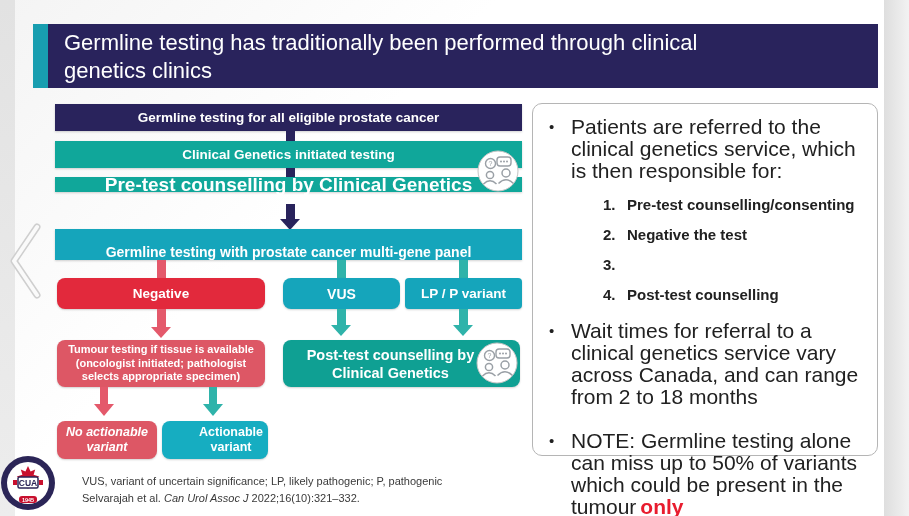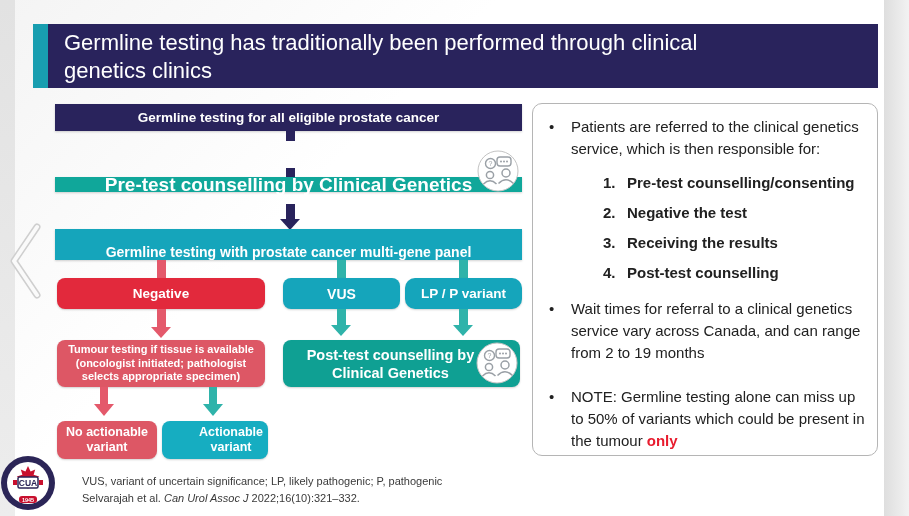--- a/index.html
+++ b/index.html
@@ -25,42 +25,42 @@
     position:absolute;display:flex;align-items:center;justify-content:center;
     color:#fff;font-weight:bold;text-align:center;box-sizing:border-box;
     border-radius:0;box-shadow:0 1px 2px rgba(0,0,0,.18);
   }
   #box-eligible{left:55px;top:104px;width:467px;height:27px;background:var(--navy,#29235C);font-size:13.5px;}
   #box-initiated{left:55px;top:141px;width:467px;height:27px;background:var(--teal,#10A79A);font-size:13.5px;}
   #box-pretest{left:55px;top:177px;width:467px;height:15px;background:var(--teal,#10A79A);font-size:19px;}
   #box-panel-test{left:55px;top:229px;width:467px;height:31px;background:var(--cyan,#15A5BB);font-size:14px;align-items:flex-end;}
   #box-negative{left:57px;top:278px;width:208px;height:31px;background:var(--red,#E2293C);font-size:13.5px;border-radius:8px;}
   #box-vus{left:283px;top:278px;width:117px;height:31px;background:var(--cyan,#15A5BB);font-size:14px;border-radius:8px;}
-  #box-lp{left:405px;top:278px;width:117px;height:31px;background:var(--cyan,#15A5BB);font-size:13.5px;border-radius:10px;}
+  #box-lp{left:405px;top:278px;width:117px;height:31px;background:var(--cyan,#15A5BB);font-size:13.5px;border-radius:4px;}
   #box-tumour{left:57px;top:340px;width:208px;height:47px;background:var(--salmon,#DD5765);font-size:11px;line-height:13.5px;border-radius:8px;padding:2px 3px;align-items:center;}
   #box-posttest{left:283px;top:340px;width:237px;height:47px;background:var(--green,#0FA093);font-size:14.5px;line-height:18px;border-radius:8px;padding-right:30px;padding-left:8px;}
   #box-noactionable{left:57px;top:421px;width:100px;height:38px;background:var(--salmon,#DD5765);font-size:12.5px;line-height:15px;border-radius:8px;}
   #box-actionable{left:162px;top:421px;width:106px;height:38px;background:var(--cyan2,#16ADC1);font-size:12.5px;line-height:15px;border-radius:8px;}
 
   
   .conn{position:absolute;}
   .head{position:absolute;width:0;height:0;border-left:10px solid transparent;border-right:10px solid transparent;}
   .navy-line{background:var(--navy,#29235C);}
   .red-line{background:var(--red-arrow,#E4596B);}
   .teal-line{background:var(--teal-arrow,#2FB3AA);}
 
   
   #info-panel{
     position:absolute;left:532px;top:103px;width:346px;height:353px;
     background:#fff;border:1px solid #b5b5b5;border-radius:10px;box-sizing:border-box;
     padding:12px 10px 0 16px;color:#212121;
   }
   .bullet-row{display:flex;margin-bottom:0;}
   .bullet-dot{width:22px;flex:0 0 22px;font-size:15px;line-height:22px;}
-  .bullet-text{width:296px;font-size:15px;line-height:22px;}
+  .bullet-text{width:296px;font-size:21px;line-height:22px;}
   #numbered-list{margin:12px 0 14px 54px;}
   .num-item{display:flex;font-weight:bold;font-size:15px;line-height:22px;margin-bottom:8px;}
   .num-item .num{width:24px;flex:0 0 24px;}
   .note-only{color:var(--note-red,#E81C2E);font-weight:bold;margin-left:4px;}
   #bullet2-row{margin-top:14px;}
   #bullet3-row{margin-top:22px;}
 
   
   #footnote{position:absolute;left:82px;top:473px;font-size:11px;line-height:17px;color:#3a3a3a;}
 
@@ -85,20 +85,23 @@
   <div id="title-bar">
     <div>Germline testing has traditionally been performed through clinical</div>
     <div>genetics clinics</div>
   </div>
 
   <div id="box-eligible" class="fbox">
       <span>Germline testing for all eligible prostate cancer</span>
     </div>
 
   <div class="conn navy-line" style="left:286px;top:131px;width:9px;height:10px;"></div>
+  <div id="box-initiated" class="fbox">
+      <span>Clinical Genetics initiated testing</span>
+    </div>
 
   <div class="conn navy-line" style="left:286px;top:168px;width:9px;height:9px;"></div>
   <div id="box-pretest" class="fbox">
       <span>Pre-test counselling by Clinical Genetics</span>
     </div>
 
   <div class="conn navy-line" style="left:286px;top:204px;width:9px;height:15px;"></div>
   <div class="head" style="left:280px;top:219px;border-top:11px solid var(--navy,#29235C);"></div>
 
   <div id="box-panel-test" class="fbox">
@@ -135,21 +138,21 @@
       <span>Post-test counselling by Clinical Genetics</span>
     </div>
 
   <div class="conn red-line" style="left:100px;top:387px;width:8px;height:17px;"></div>
   <div class="head" style="left:94px;top:404px;border-top:12px solid var(--red-arrow,#E4596B);"></div>
 
   <div class="conn teal-line" style="left:209px;top:387px;width:8px;height:17px;"></div>
   <div class="head" style="left:203px;top:404px;border-top:12px solid var(--teal-arrow,#2FB3AA);"></div>
 
   <div id="box-noactionable" class="fbox">
-      <span style="width:90px;">No actionable variant</span>
+      <span style="width:90px;font-style:italic;">No actionable variant</span>
     </div>
   <div id="box-actionable" class="fbox">
       <span style="width:80px;margin-left:32px;">Actionable variant</span>
     </div>
 
   <svg id="chat-icon-1" class="chat-icon" width="42" height="42" viewBox="0 0 42 42">
     <circle cx="21" cy="21" r="20" fill="#ffffff" stroke="#c3c3c3" stroke-width="1"></circle>
     <circle cx="13" cy="25" r="3.6" fill="none" stroke="#9aa0a6" stroke-width="1.5"></circle>
     <path d="M6.5,34 q6.5,-6.5 13,0" fill="none" stroke="#9aa0a6" stroke-width="1.5"></path>
     <circle cx="29" cy="23" r="4" fill="none" stroke="#9aa0a6" stroke-width="1.5"></circle>
@@ -185,30 +188,29 @@
       <div class="num-item">
         <span class="num">1.</span>
         <span>Pre-test counselling/consenting</span>
       </div>
       <div class="num-item">
         <span class="num">2.</span>
         <span>Negative the test</span>
       </div>
       <div class="num-item">
         <span class="num">3.</span>
-        <span>Receiving the results</span>
       </div>
       <div class="num-item">
         <span class="num">4.</span>
         <span>Post-test counselling</span>
       </div>
     </div>
     <div class="bullet-row" id="bullet2-row">
       <div class="bullet-dot">•</div>
-      <div class="bullet-text">Wait times for referral to a clinical genetics service vary across Canada, and can range from 2 to 19 months</div>
+      <div class="bullet-text">Wait times for referral to a clinical genetics service vary across Canada, and can range from 2 to 18 months</div>
     </div>
     <div class="bullet-row" id="bullet3-row">
       <div class="bullet-dot">•</div>
       <div class="bullet-text"><span>NOTE: Germline testing alone can miss up to 50% of variants which could be present in the tumour</span><span class="note-only">only</span></div>
     </div>
   </div>
 
   <svg id="back-nav" viewBox="0 0 40 78">
     <polyline points="31,5 8,39 31,73" fill="none" stroke="#cfcfcf" stroke-width="7" stroke-linecap="round" stroke-linejoin="round"></polyline>
     <polyline points="31,5 8,39 31,73" fill="none" stroke="#fafafa" stroke-width="4" stroke-linecap="round" stroke-linejoin="round"></polyline>

